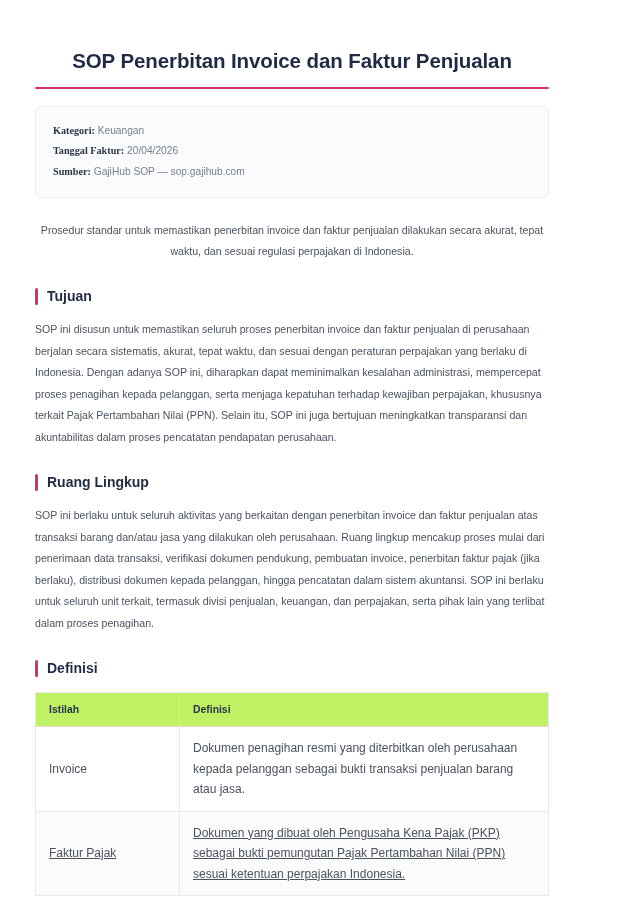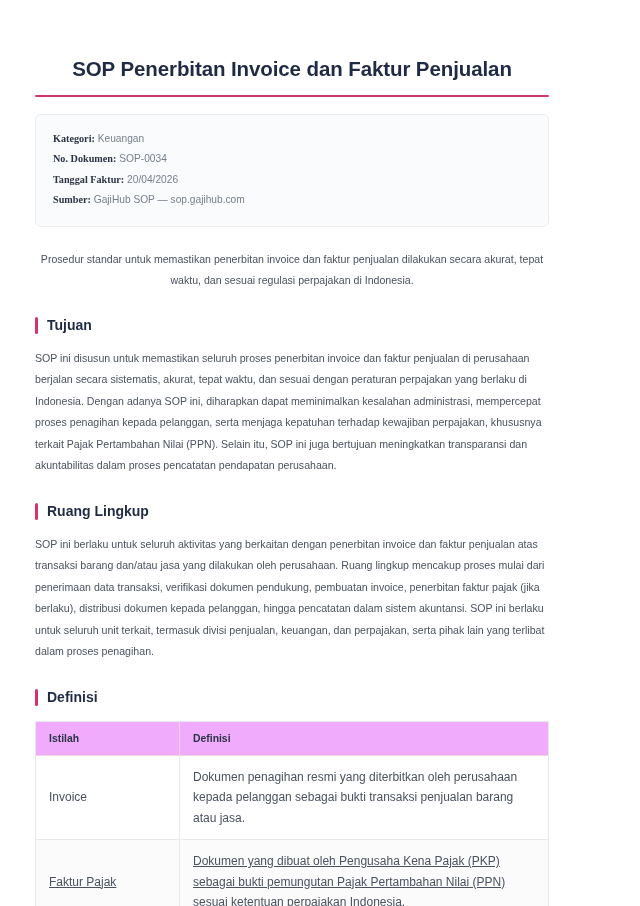--- a/index.html
+++ b/index.html
@@ -12,21 +12,21 @@
     height: 906px;
     font-family: "Liberation Sans", sans-serif;
     color: #3d4450;
     -webkit-font-smoothing: antialiased;
   }
   .page {
     position: relative;
     width: 584px;
     height: 906px;
     box-sizing: border-box;
-    padding: 8px 35px;
+    padding: 0 35px;
     background: #ffffff;
     overflow: hidden;
   }
 
   
   .doc-title {
     margin: 0;
     padding-top: 48px;
     text-align: center;
     font-size: 20.5px;
@@ -105,21 +105,21 @@
 
   
   .def-table {
     margin-top: 15px;
     width: 100%;
     border-collapse: collapse;
     border: 1px solid #e9eaec;
     table-layout: fixed;
   }
   .def-table th {
-    background: #f0abfc;
+    background: #bef264;
     color: #2b3445;
     font-size: 10.4px;
     font-weight: bold;
     text-align: left;
     padding: 11px 13px;
     border-right: 1px solid #efd5dd;
     border-bottom: 1px solid #efd5dd;
     vertical-align: middle;
   }
   .def-table th:last-child { border-right: none; }
@@ -143,24 +143,20 @@
 <div class="page">
 
   <h1 class="doc-title">SOP Penerbitan Invoice dan Faktur Penjualan</h1>
 
   <div class="title-rule"></div>
 
   <div class="meta-box">
     <div class="meta-row">
       <span class="meta-label">Kategori:</span>
       <span class="meta-value">Keuangan</span>
-    </div>
-    <div class="meta-row">
-      <span class="meta-label">No. Dokumen:</span>
-      <span class="meta-value">SOP-0034</span>
     </div>
     <div class="meta-row">
       <span class="meta-label">Tanggal Faktur:</span>
       <span class="meta-value">20/04/2026</span>
     </div>
     <div class="meta-row">
       <span class="meta-label">Sumber:</span>
       <span class="meta-value">GajiHub SOP — sop.gajihub.com</span>
     </div>
   </div>

